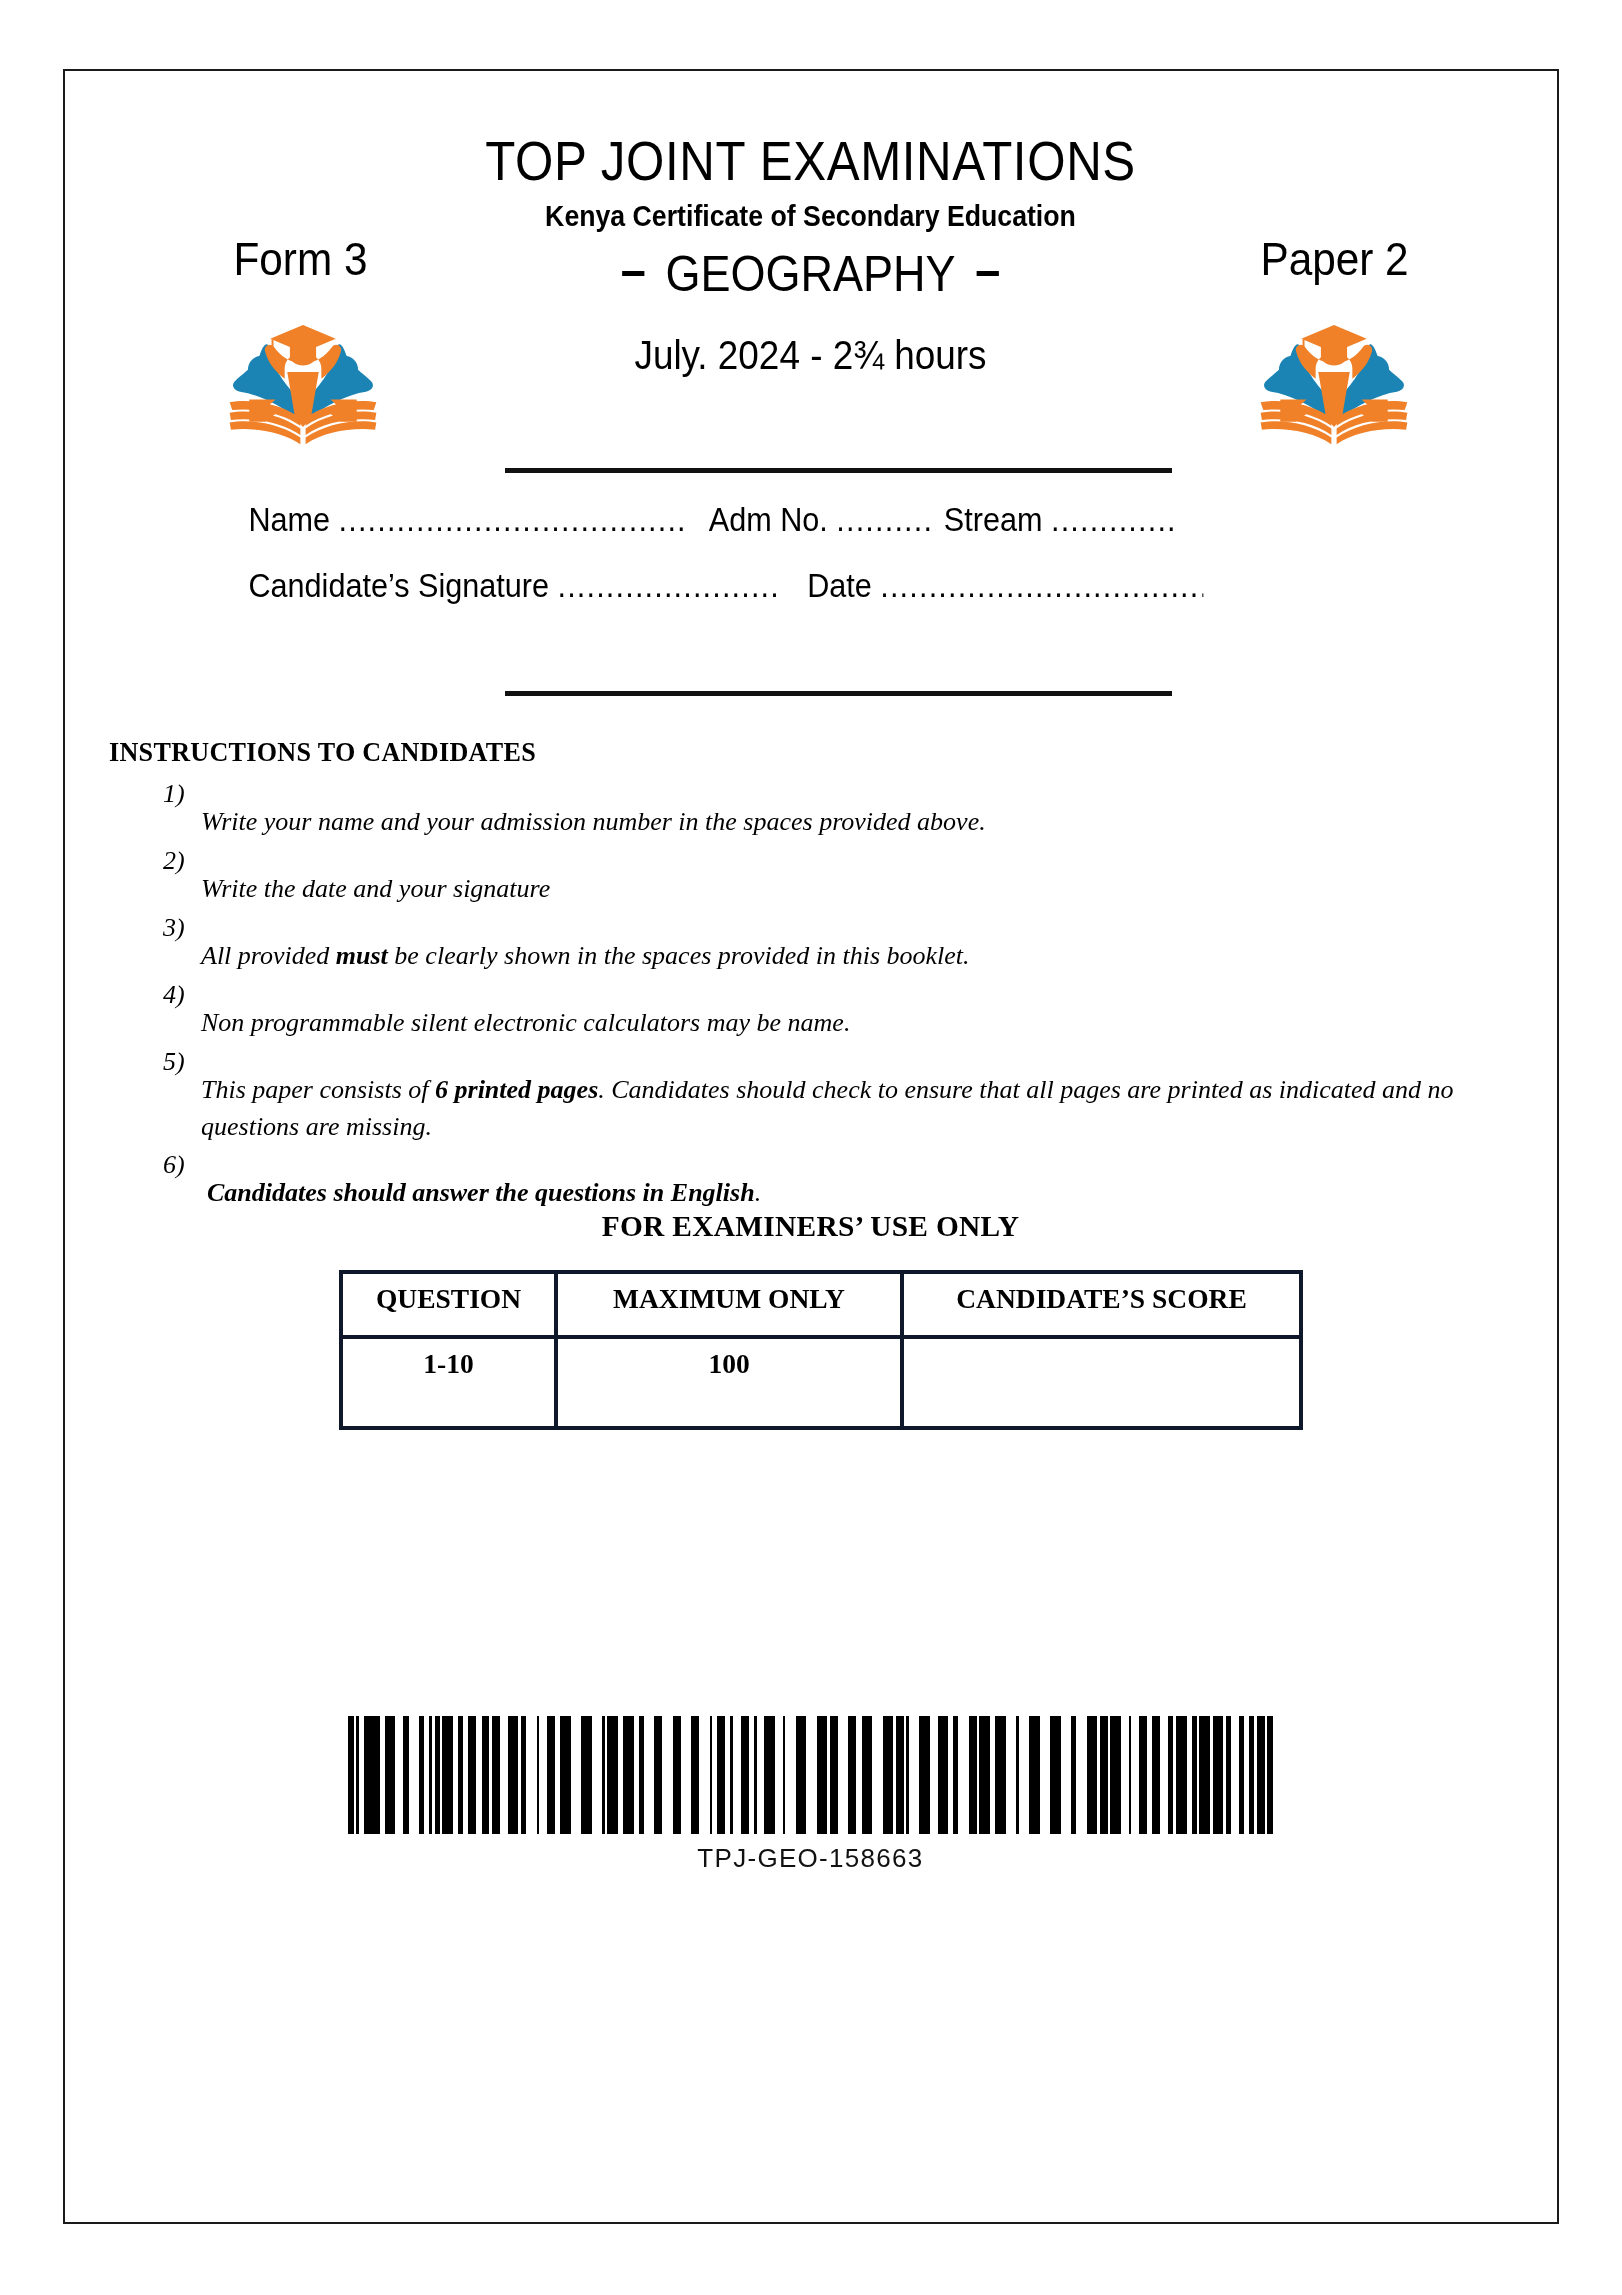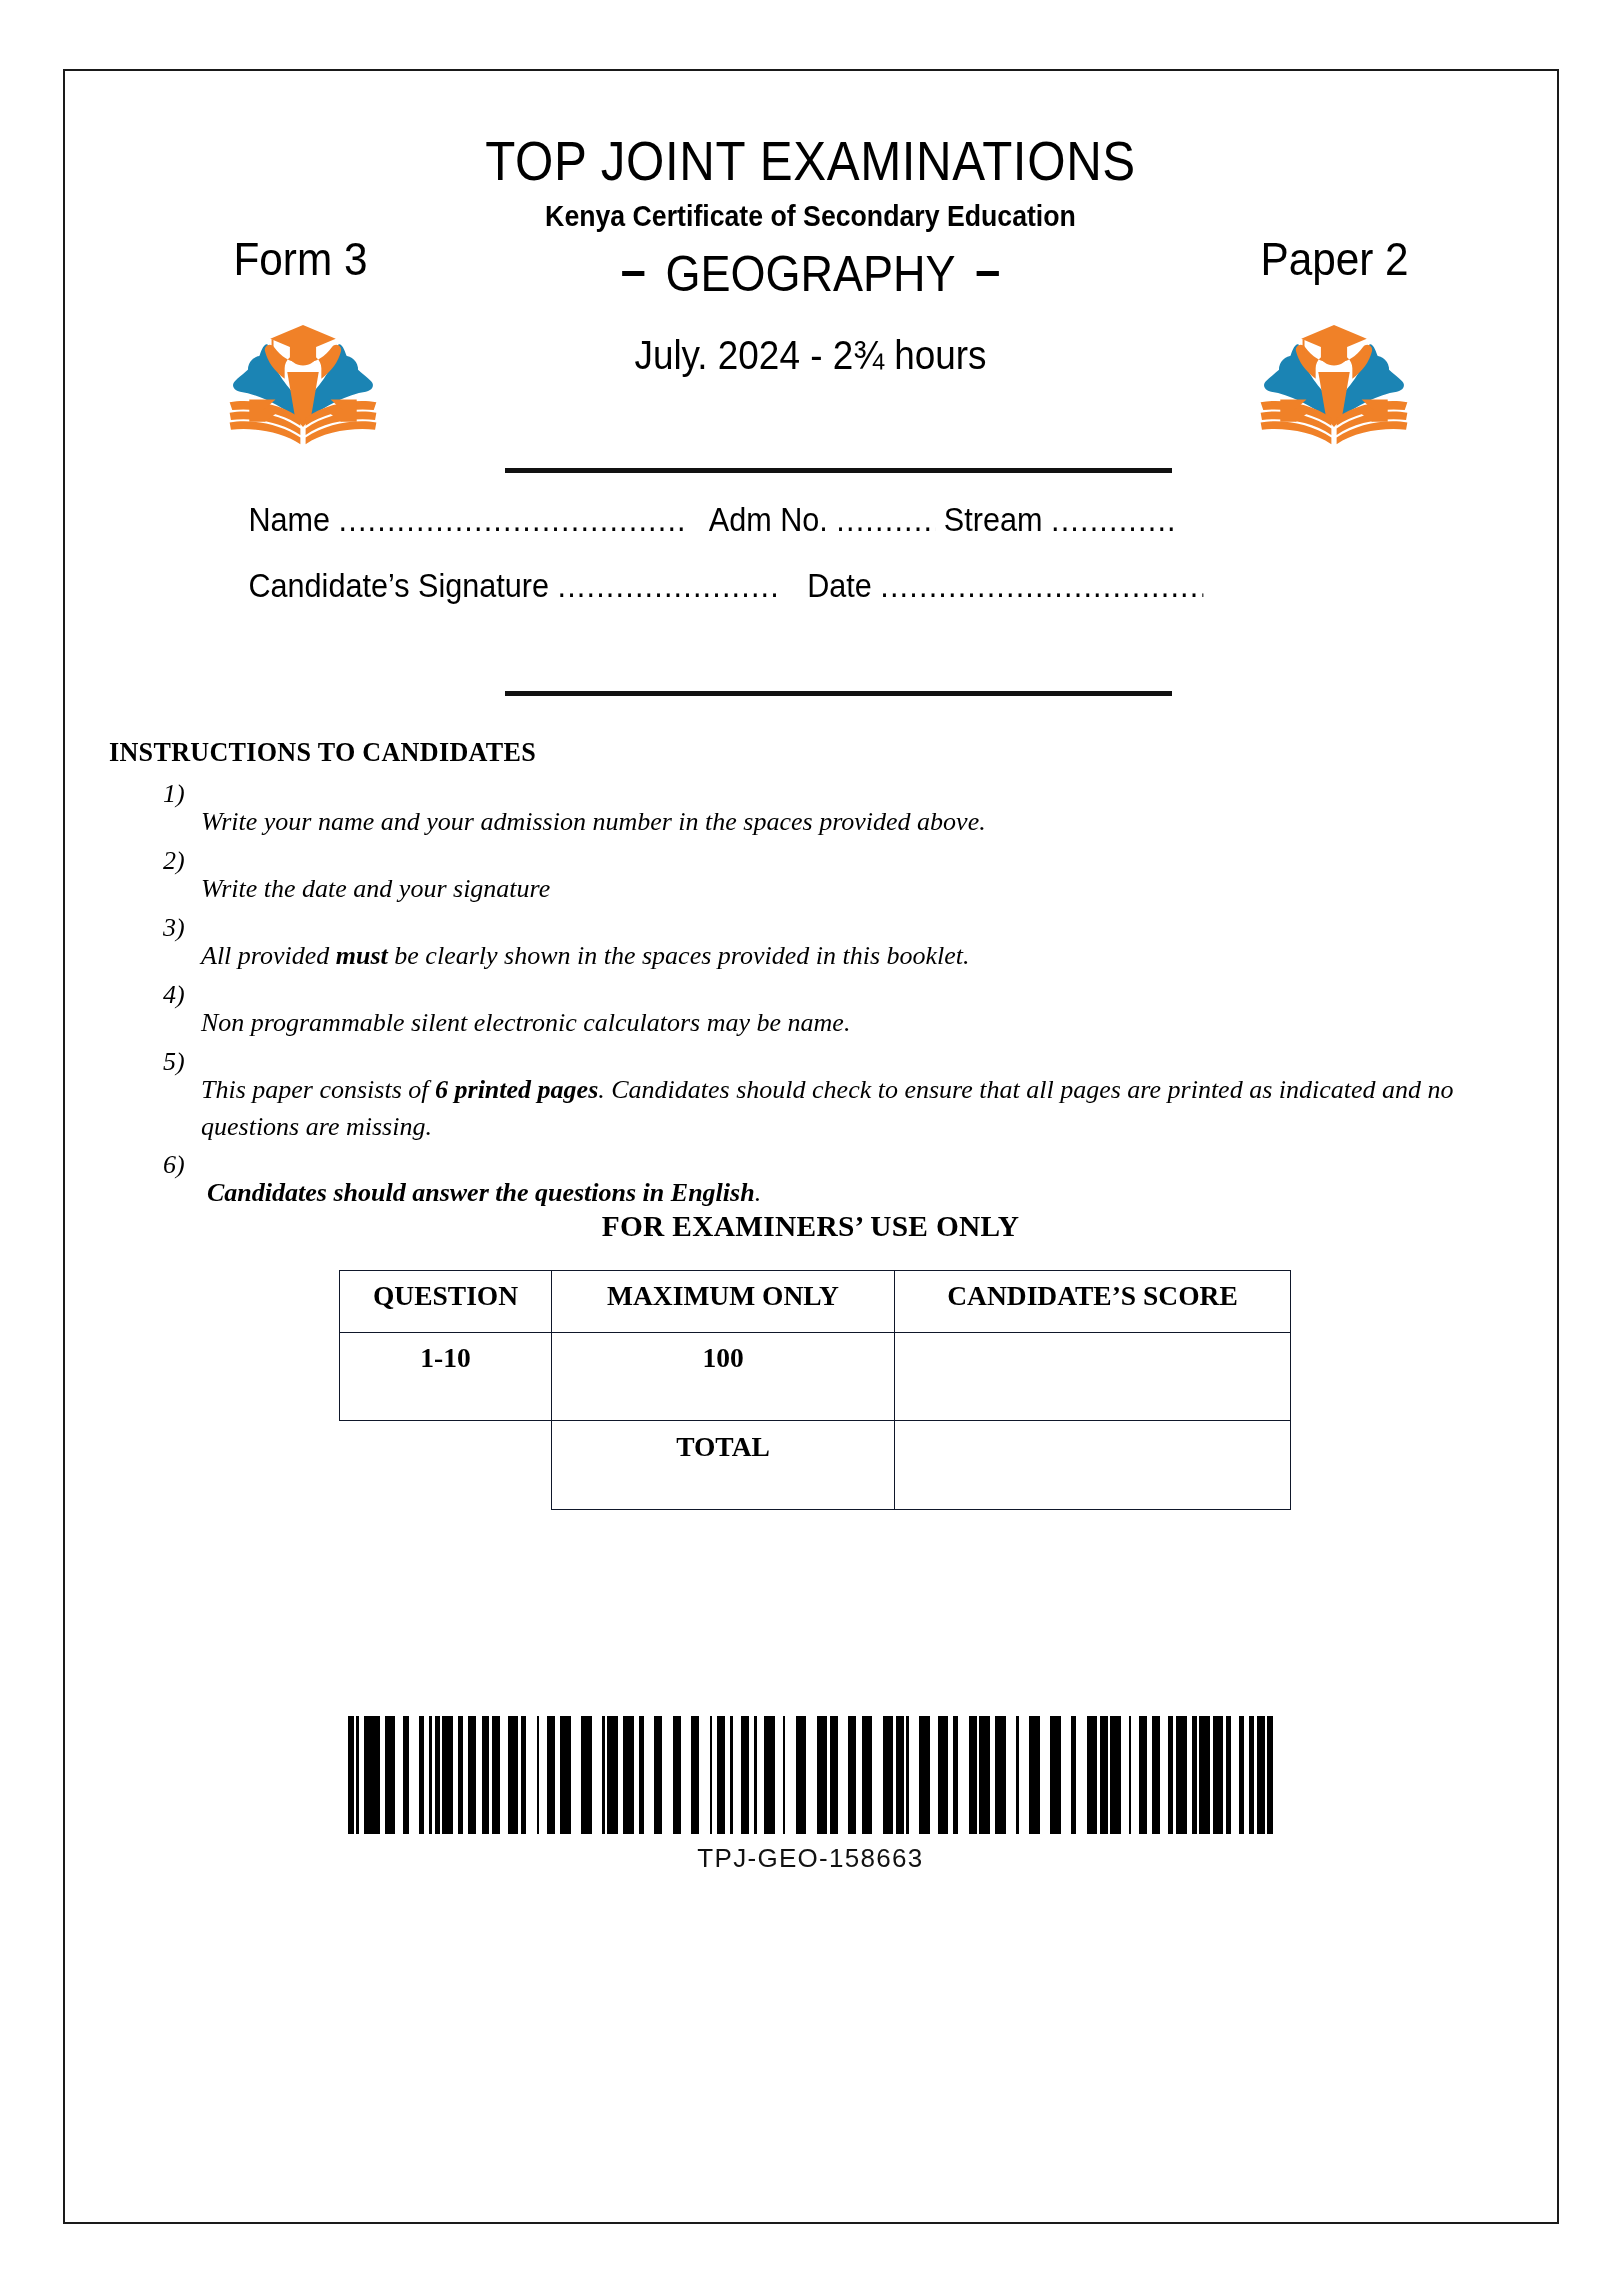--- a/index.html
+++ b/index.html
@@ -226,21 +226,21 @@
 
   #examiners-table {
     position: absolute;
     left: 274px;
     top: 1199px;
     border-collapse: collapse;
     font-family: "Liberation Serif", serif;
     font-size: 27.5px;
   }
   #examiners-table td {
-    border: 1px solid #0f172a;
+    border: 4px solid #0f172a;
     text-align: center;
     vertical-align: top;
     padding-top: 9.2px;
   }
   #examiners-table .col-q  { width: 209px; }
   #examiners-table .col-m  { width: 340px; }
   #examiners-table .col-c  { width: 393px; }
   #examiners-table .row-head td { height: 51px; font-weight: bold; }
   #examiners-table .row-data td { height: 77px; font-weight: bold; }
   #examiners-table .row-total td { height: 77px; font-weight: bold; }
@@ -434,25 +434,20 @@
       <tr class="row-head">
         <td class="col-q">QUESTION</td>
         <td class="col-m">MAXIMUM ONLY</td>
         <td class="col-c">CANDIDATE’S SCORE</td>
       </tr>
       <tr class="row-data">
         <td class="col-q">1-10</td>
         <td class="col-m">100</td>
         <td class="col-c"></td>
       </tr>
-      <tr class="row-total">
-        <td class="col-q blank-cell"></td>
-        <td class="col-m">TOTAL</td>
-        <td class="col-c"></td>
-      </tr>
     </tbody>
   </table>
 
   <div id="barcode-wrap">
     <div id="barcode-bars"><i class="sp" style="width:15.7px"></i><i style="width:5.2px"></i><i class="sp" style="width:2.6px"></i><i style="width:2.6px"></i><i class="sp" style="width:5.2px"></i><i style="width:7.9px"></i><i style="width:7.9px"></i><i class="sp" style="width:5.2px"></i><i style="width:10.5px"></i><i class="sp" style="width:7.9px"></i><i style="width:5.2px"></i><i class="sp" style="width:10.5px"></i><i style="width:5.2px"></i><i class="sp" style="width:5.2px"></i><i style="width:2.6px"></i><i class="sp" style="width:2.6px"></i><i style="width:5.2px"></i><i class="sp" style="width:2.6px"></i><i style="width:10.5px"></i><i class="sp" style="width:5.2px"></i><i style="width:5.2px"></i><i class="sp" style="width:5.2px"></i><i style="width:7.9px"></i><i class="sp" style="width:5.2px"></i><i style="width:7.9px"></i><i class="sp" style="width:2.6px"></i><i style="width:7.9px"></i><i class="sp" style="width:7.9px"></i><i style="width:10.5px"></i><i class="sp" style="width:2.6px"></i><i style="width:5.2px"></i><i class="sp" style="width:10.5px"></i><i style="width:2.6px"></i><i class="sp" style="width:7.9px"></i><i style="width:7.9px"></i><i class="sp" style="width:5.2px"></i><i style="width:10.5px"></i><i class="sp" style="width:10.5px"></i><i style="width:10.5px"></i><i class="sp" style="width:10.5px"></i><i style="width:2.6px"></i><i class="sp" style="width:2.6px"></i><i style="width:10.5px"></i><i class="sp" style="width:5.2px"></i><i style="width:10.5px"></i><i class="sp" style="width:5.2px"></i><i style="width:5.2px"></i><i class="sp" style="width:10.5px"></i><i style="width:7.9px"></i><i class="sp" style="width:10.5px"></i><i style="width:7.9px"></i><i class="sp" style="width:10.5px"></i><i style="width:7.9px"></i><i class="sp" style="width:10.5px"></i><i style="width:2.6px"></i><i class="sp" style="width:5.2px"></i><i style="width:7.9px"></i><i class="sp" style="width:5.2px"></i><i style="width:2.6px"></i><i class="sp" style="width:7.9px"></i><i style="width:7.9px"></i><i class="sp" style="width:5.2px"></i><i style="width:2.6px"></i><i class="sp" style="width:7.9px"></i><i style="width:10.5px"></i><i class="sp" style="width:7.9px"></i><i style="width:2.6px"></i><i class="sp" style="width:10.5px"></i><i style="width:10.5px"></i><i class="sp" style="width:10.5px"></i><i style="width:10.5px"></i><i class="sp" style="width:2.6px"></i><i style="width:7.9px"></i><i class="sp" style="width:10.5px"></i><i style="width:7.9px"></i><i class="sp" style="width:5.2px"></i><i style="width:10.5px"></i><i class="sp" style="width:10.5px"></i><i style="width:10.5px"></i><i class="sp" style="width:2.6px"></i><i style="width:7.9px"></i><i class="sp" style="width:2.6px"></i><i style="width:2.6px"></i><i class="sp" style="width:10.5px"></i><i style="width:10.5px"></i><i class="sp" style="width:7.9px"></i><i style="width:10.5px"></i><i class="sp" style="width:5.2px"></i><i style="width:5.2px"></i><i class="sp" style="width:10.5px"></i><i style="width:7.9px"></i><i class="sp" style="width:2.6px"></i><i style="width:10.5px"></i><i class="sp" style="width:5.2px"></i><i style="width:10.5px"></i><i class="sp" style="width:10.5px"></i><i style="width:2.6px"></i><i class="sp" style="width:10.5px"></i><i style="width:10.5px"></i><i class="sp" style="width:10.5px"></i><i style="width:10.5px"></i><i class="sp" style="width:10.5px"></i><i style="width:5.2px"></i><i class="sp" style="width:10.5px"></i><i style="width:10.5px"></i><i class="sp" style="width:2.6px"></i><i style="width:7.9px"></i><i class="sp" style="width:2.6px"></i><i style="width:10.5px"></i><i class="sp" style="width:7.9px"></i><i style="width:2.6px"></i><i class="sp" style="width:7.9px"></i><i style="width:7.9px"></i><i class="sp" style="width:5.2px"></i><i style="width:7.9px"></i><i class="sp" style="width:7.9px"></i><i style="width:5.2px"></i><i class="sp" style="width:2.6px"></i><i style="width:10.5px"></i><i class="sp" style="width:5.2px"></i><i style="width:5.2px"></i><i class="sp" style="width:2.6px"></i><i style="width:10.5px"></i><i class="sp" style="width:2.6px"></i><i style="width:10.5px"></i><i class="sp" style="width:2.6px"></i><i style="width:5.2px"></i><i class="sp" style="width:7.9px"></i><i style="width:5.2px"></i><i class="sp" style="width:5.2px"></i><i style="width:5.2px"></i><i class="sp" style="width:2.6px"></i><i style="width:7.9px"></i><i class="sp" style="width:2.6px"></i><i style="width:5.2px"></i><i class="sp" style="width:15.7px"></i></div>
     <div id="barcode-caption">TPJ-GEO-158663</div>
   </div>
 
 </div>
 

